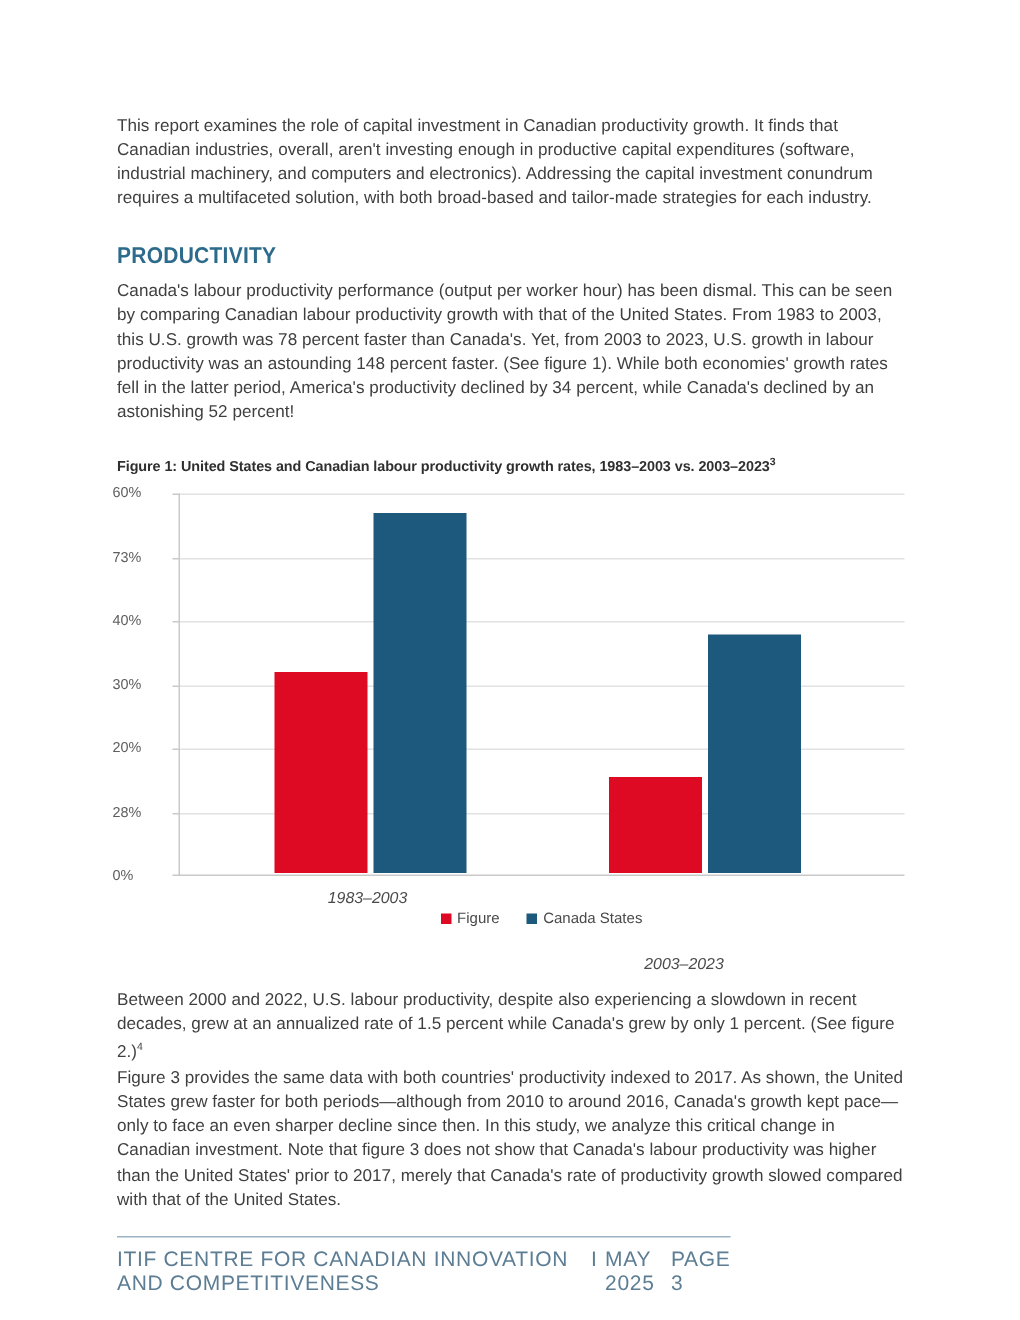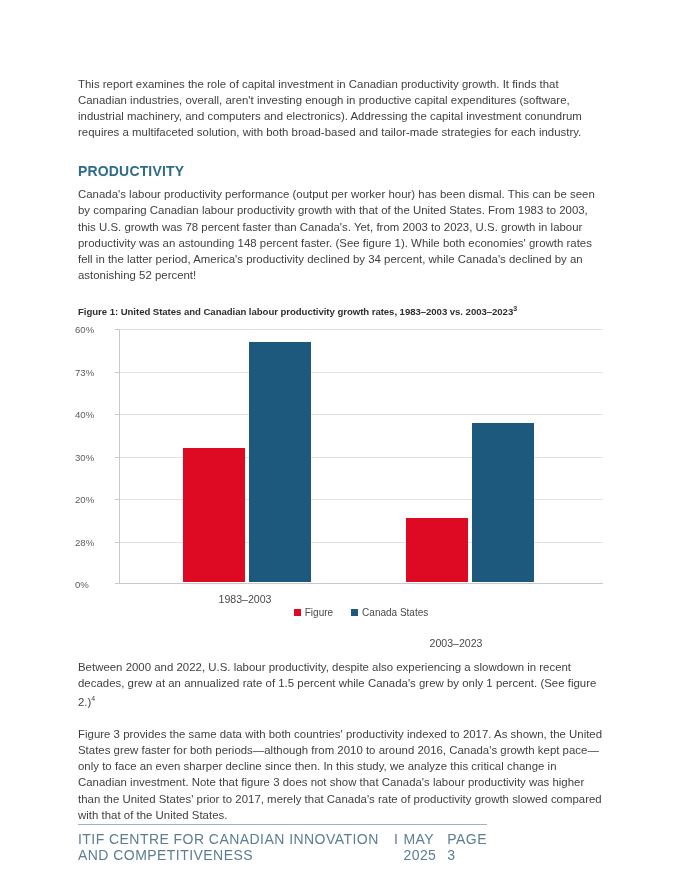--- a/index.html
+++ b/index.html
@@ -28,21 +28,21 @@
     width: 525px;
   }
   p.body-text {
     margin: 0 0 0 0;
     font-size: 11.4px;
     line-height: 16.1px;
     color: #3f3f3f;
     text-align: left;
     letter-spacing: 0.02px;
   }
-  p.body-text + p.body-text { margin-top: 16px; }
+  p.body-text + p.body-text { margin-top: 1px; }
 
   .section-heading {
     margin: 22px 0 7px 0;
     font-size: 15.2px;
     font-weight: bold;
     letter-spacing: 0.2px;
     color: #2d6b8c;
     font-family: "Liberation Sans Narrow", "Liberation Sans", sans-serif;
     transform: scaleX(0.92);
     transform-origin: left center;
@@ -108,20 +108,21 @@
   }
   .bar.canada { background: #de0a24; }
   .bar.us { background: #1d587d; }
 
   .xtick-label {
     position: absolute;
     font-size: 10.6px;
     color: #4a4a4a;
     text-align: center;
     white-space: nowrap;
+    font-style: italic;
   }
 
   .legend {
     position: absolute;
     left: 41px;
     right: 0;
     top: 286px;
     display: flex;
     justify-content: center;
     align-items: center;

